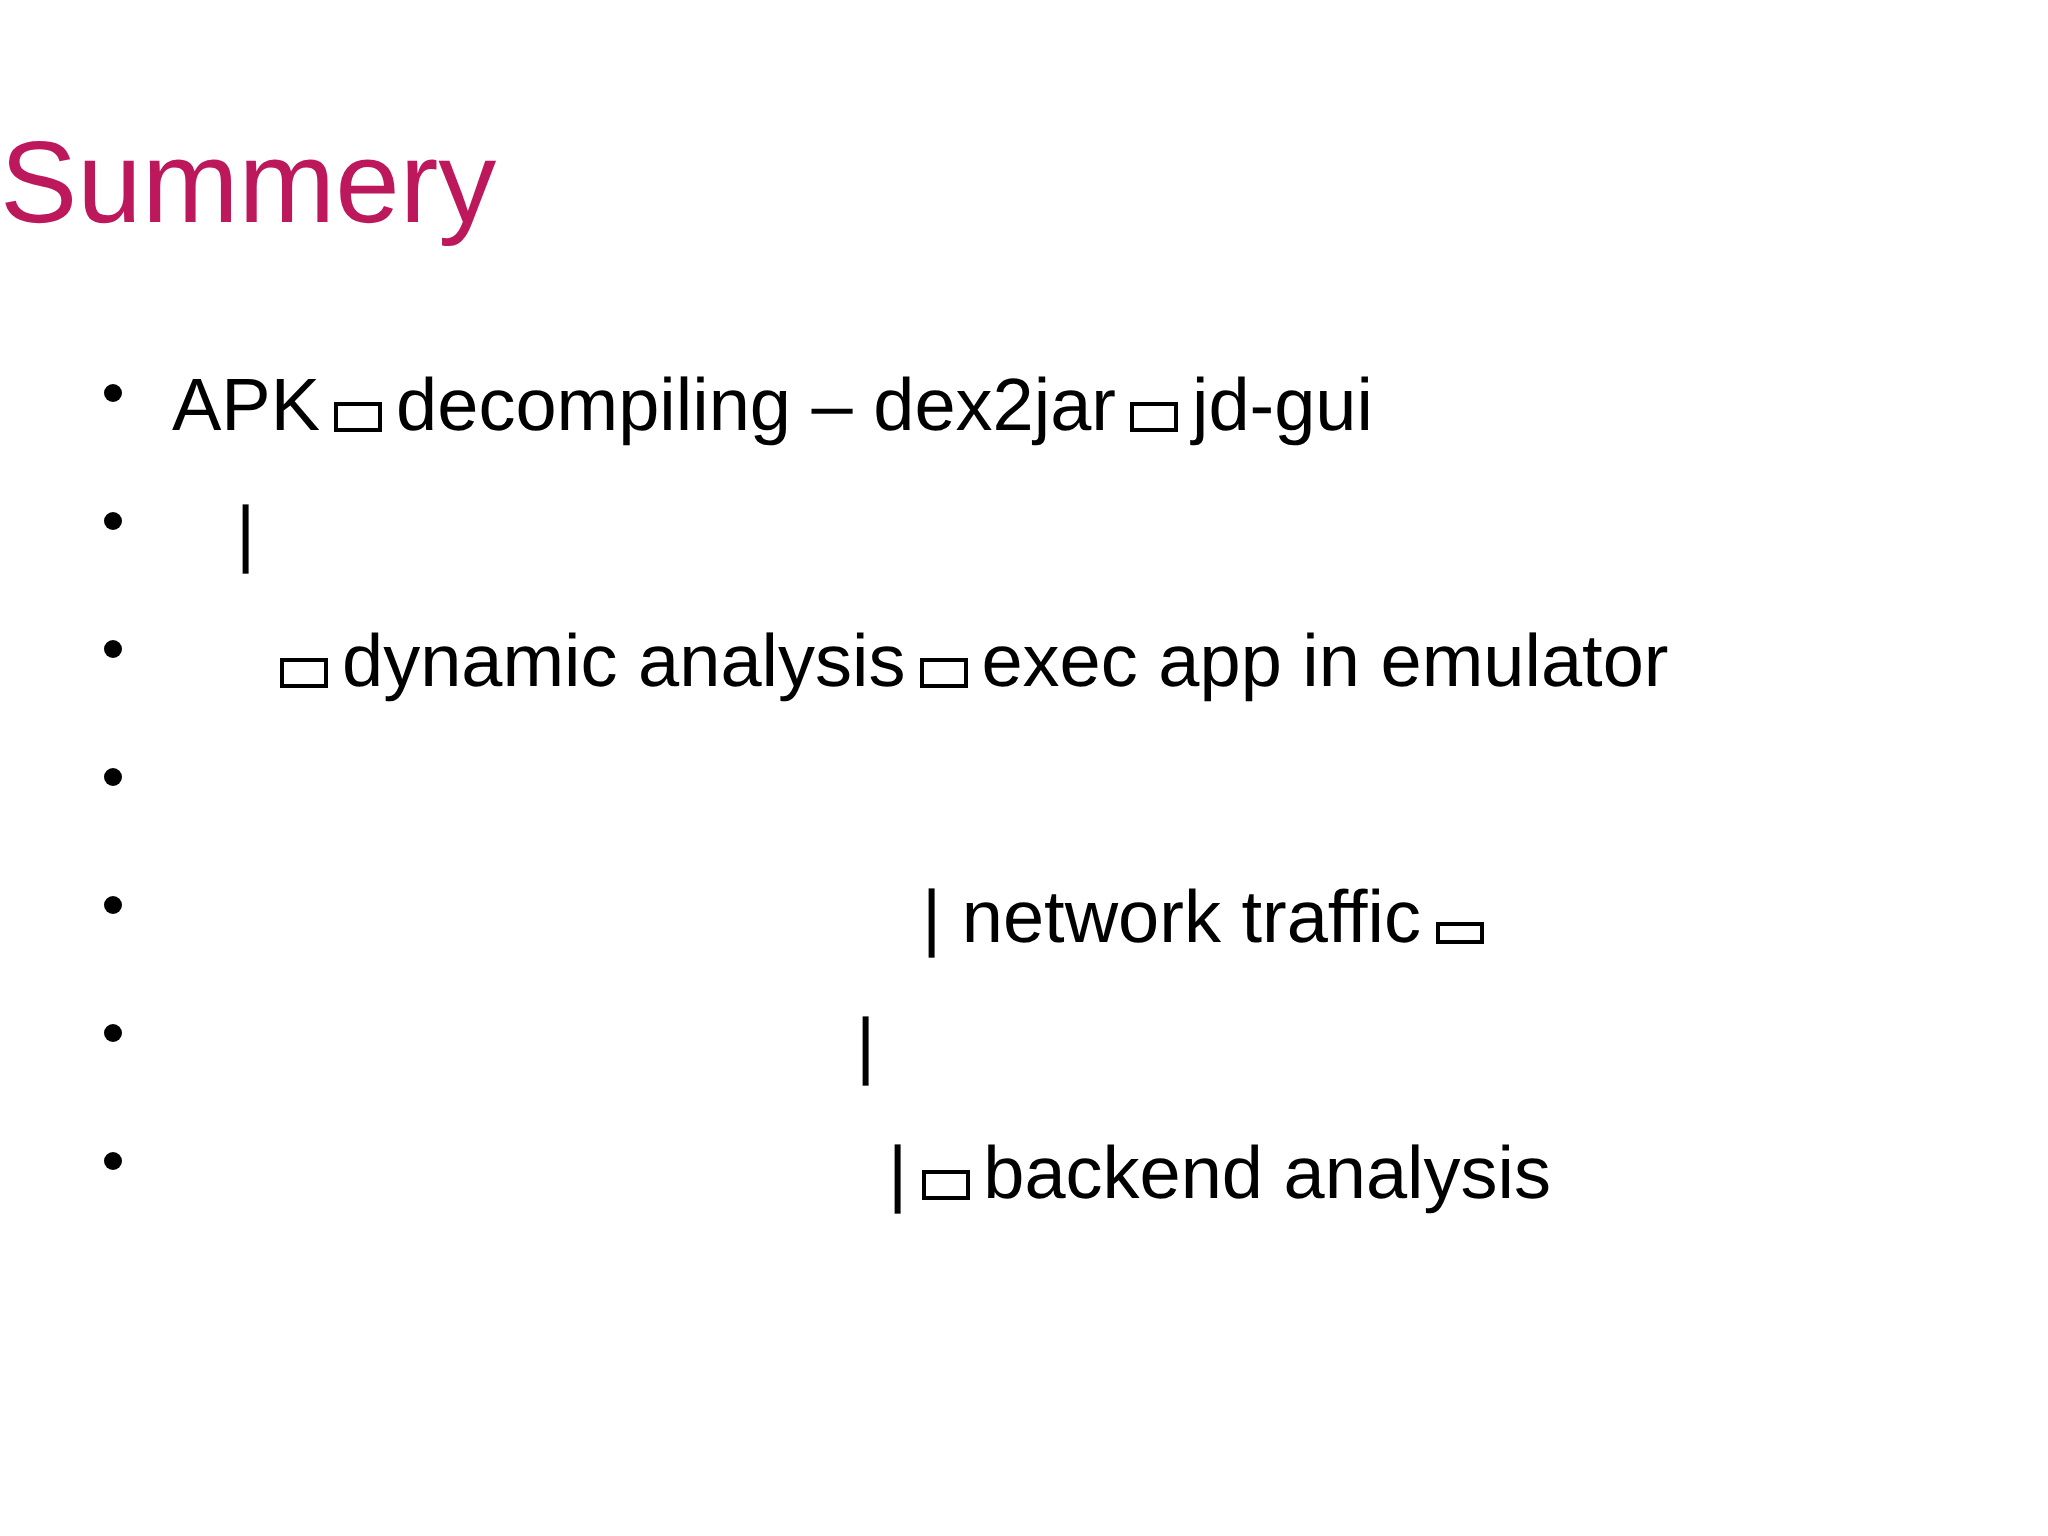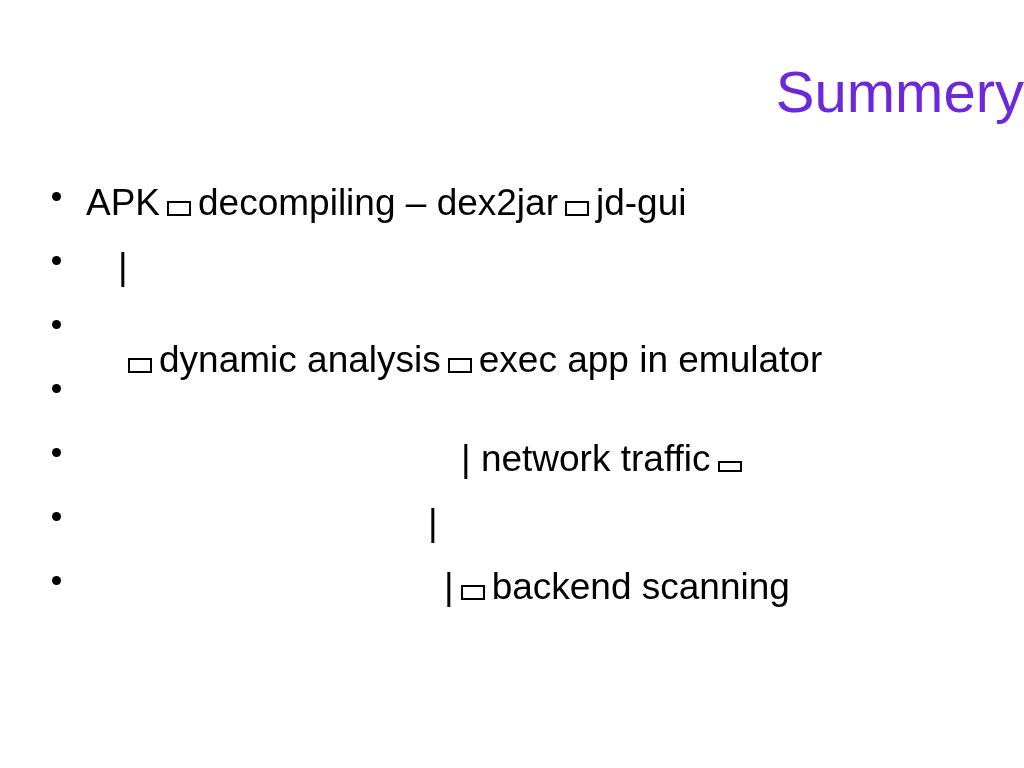--- a/index.html
+++ b/index.html
@@ -20,26 +20,26 @@
     width: 1024px;
     height: 768px;
     background: #ffffff;
   }
 
   .slide-title {
     position: absolute;
     top: 60px;
     left: 0;
     width: 1024px;
-    text-align: right;
+    text-align: left;
     font-size: 58px;
     line-height: 64px;
     font-weight: normal;
     letter-spacing: 0px;
-    color: #6d28d9;
+    color: #be185d;
     white-space: nowrap;
   }
 
   .bullet-list {
     position: absolute;
     top: 178px;
     left: 0;
     width: 1024px;
   }
 
@@ -74,21 +74,21 @@
     top: 0;
     font-size: 37px;
     line-height: 50px;
     white-space: nowrap;
     color: #000000;
   }
 
   
   .row-1 .bullet-text { left: 86px; }
   .row-2 .bullet-text { left: 118px; }
-  .row-3 .bullet-text { left: 121px; margin-top: 29px; }
+  .row-3 .bullet-text { left: 133px; }
   .row-4 .bullet-text { left: 487px; }
   .row-5 .bullet-text { left: 461px; }
   .row-6 .bullet-text { left: 428px; }
   .row-7 .bullet-text { left: 444px; }
 
   
   .tofu {
     display: inline-block;
     vertical-align: baseline;
     border: 2.5px solid #000000;
@@ -160,17 +160,17 @@
       <span class="bullet-marker">
           <span class="dot"></span>
         </span>
       <span class="bullet-text"><span class="pipe">|</span></span>
     </div>
 
     <div class="bullet-row row-7">
       <span class="bullet-marker">
           <span class="dot"></span>
         </span>
-      <span class="bullet-text"><span class="pipe">|</span><span class="tofu tofu-wide"></span><span>backend scanning</span></span>
+      <span class="bullet-text"><span class="pipe">|</span><span class="tofu tofu-wide"></span><span>backend analysis</span></span>
     </div>
 
   </div>
 </div>
 
 </body></html>

